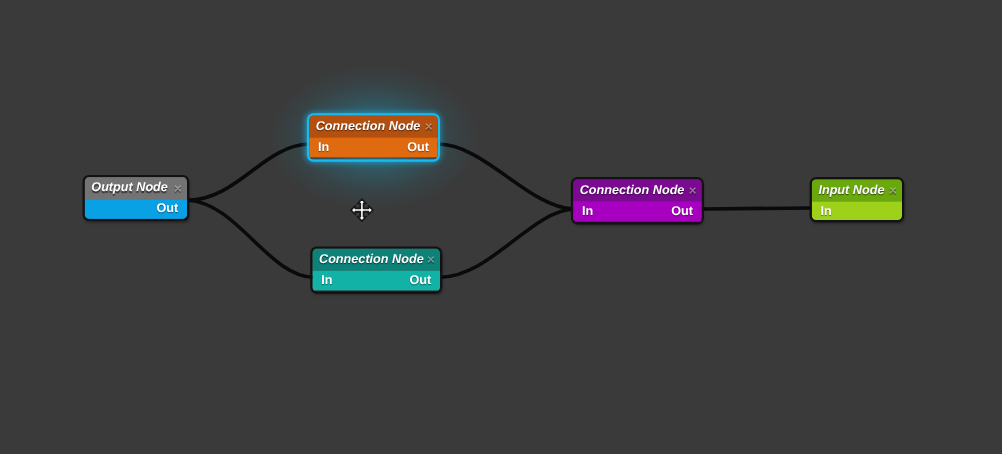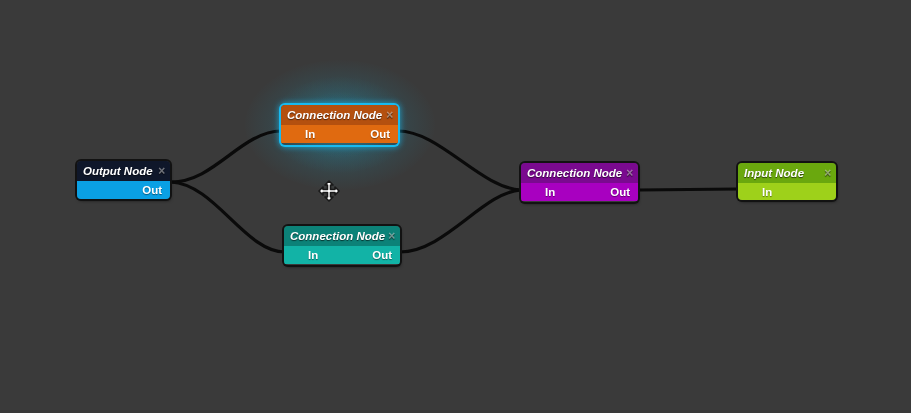--- a/index.html
+++ b/index.html
@@ -69,21 +69,21 @@
     font-size: 11.5px;
     font-weight: bold;
     color: #ffffff;
     text-shadow: 0 1px 1px rgba(0,0,0,0.45);
   }
   .port-in {
     position: absolute;
     left: 0;
     top: 0;
     height: 18px;
-    padding-left: 24px;
+    padding-left: 8px;
     white-space: nowrap;
   }
   .port-out {
     position: absolute;
     right: 8px;
     top: 0;
     height: 18px;
     white-space: nowrap;
   }
   .port-out-only {
@@ -109,21 +109,21 @@
     <svg id="edge-layer" width="911" height="413" viewBox="0 0 911 413">
       <path d="M 171 182 C 215 182 240 132 281 131" fill="none" stroke="#0a0a0a" stroke-width="3.2" stroke-linecap="round"></path>
       <path d="M 171 182 C 215 184 245 252 285 252" fill="none" stroke="#0a0a0a" stroke-width="3.2" stroke-linecap="round"></path>
       <path d="M 398 131 C 440 131 480 188 521 190" fill="none" stroke="#0a0a0a" stroke-width="3.2" stroke-linecap="round"></path>
       <path d="M 400 252 C 445 252 483 192 521 190" fill="none" stroke="#0a0a0a" stroke-width="3.2" stroke-linecap="round"></path>
       <path d="M 639 190 L 738 189" fill="none" stroke="#0a0a0a" stroke-width="3.2" stroke-linecap="round"></path>
     </svg>
 
   <div id="nodes-layer">
       <div class="node" style="left: 77px; top: 161px; width: 93px; height: 38px;">
-        <div class="node-title" style="background: #0f172a;"><span>Output Node</span><span class="node-close">×</span></div>
+        <div class="node-title" style="background: #737373;"><span>Output Node</span><span class="node-close">×</span></div>
         <div class="node-ports" style="background: rgb(10, 160, 228);">
           <span class="port-out-only">Out</span>
         </div>
       </div>
       <div class="node selected" style="left: 281px; top: 105px; width: 117px; height: 40px;">
         <div class="node-title" style="background: rgb(180, 80, 15);"><span>Connection Node</span><span class="node-close">×</span></div>
         <div class="node-ports" style="background: rgb(224, 106, 16);">
           <span class="port-in">In</span>
           <span class="port-out">Out</span>
         </div>
@@ -135,21 +135,21 @@
           <span class="port-out">Out</span>
         </div>
       </div>
       <div class="node" style="left: 521px; top: 163px; width: 117px; height: 39px;">
         <div class="node-title" style="background: rgb(122, 10, 143);"><span>Connection Node</span><span class="node-close">×</span></div>
         <div class="node-ports" style="background: rgb(168, 0, 192);">
           <span class="port-in">In</span>
           <span class="port-out">Out</span>
         </div>
       </div>
-      <div class="node" style="left: 738px; top: 163px; width: 98px; height: 37px;">
+      <div class="node" style="left: 738px; top: 163px; width: 82px; height: 37px;">
         <div class="node-title" style="background: rgb(106, 168, 14);"><span>Input Node</span><span class="node-close">×</span></div>
         <div class="node-ports" style="background: rgb(158, 209, 26);">
           <span class="port-in">In</span>
         </div>
       </div>
     </div>
 
   <div id="move-cursor" style="left: 318px; top: 180px;">
     <svg width="22" height="22" viewBox="0 0 22 22">
       <path d="M11 1 L15 5 L12.5 5 L12.5 9.5 L17 9.5 L17 7 L21 11 L17 15 L17 12.5 L12.5 12.5 L12.5 17 L15 17 L11 21 L7 17 L9.5 17 L9.5 12.5 L5 12.5 L5 15 L1 11 L5 7 L5 9.5 L9.5 9.5 L9.5 5 L7 5 Z" fill="#ffffff" stroke="#1a1a1a" stroke-width="1.6" stroke-linejoin="round"></path>

